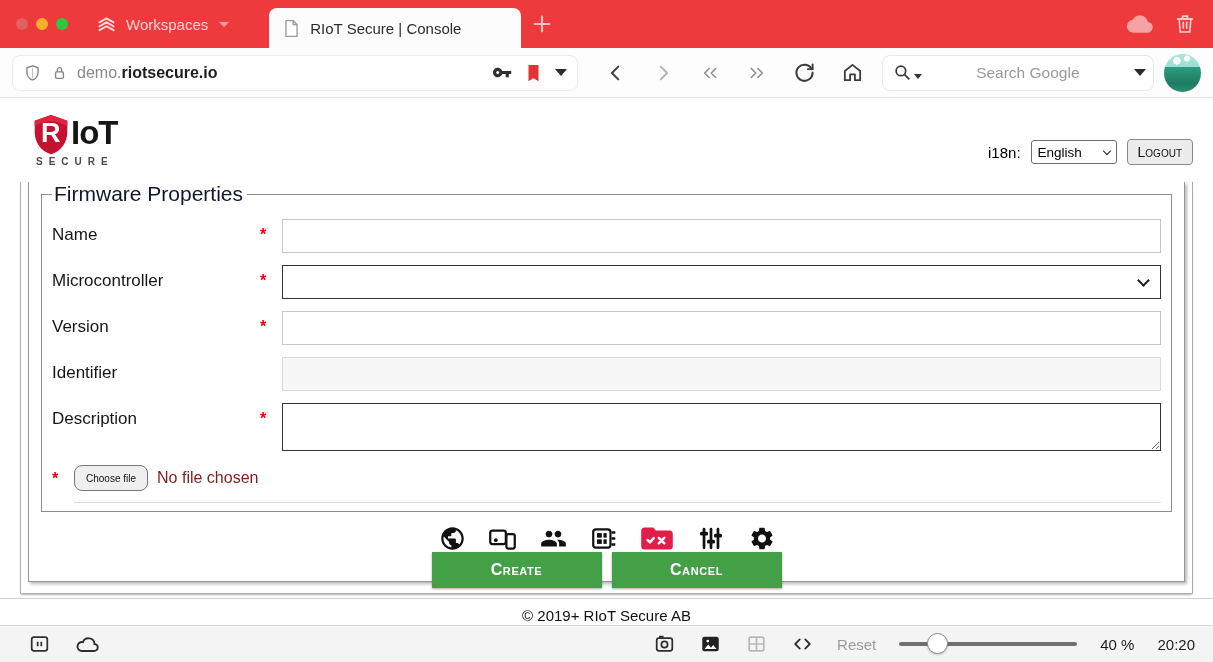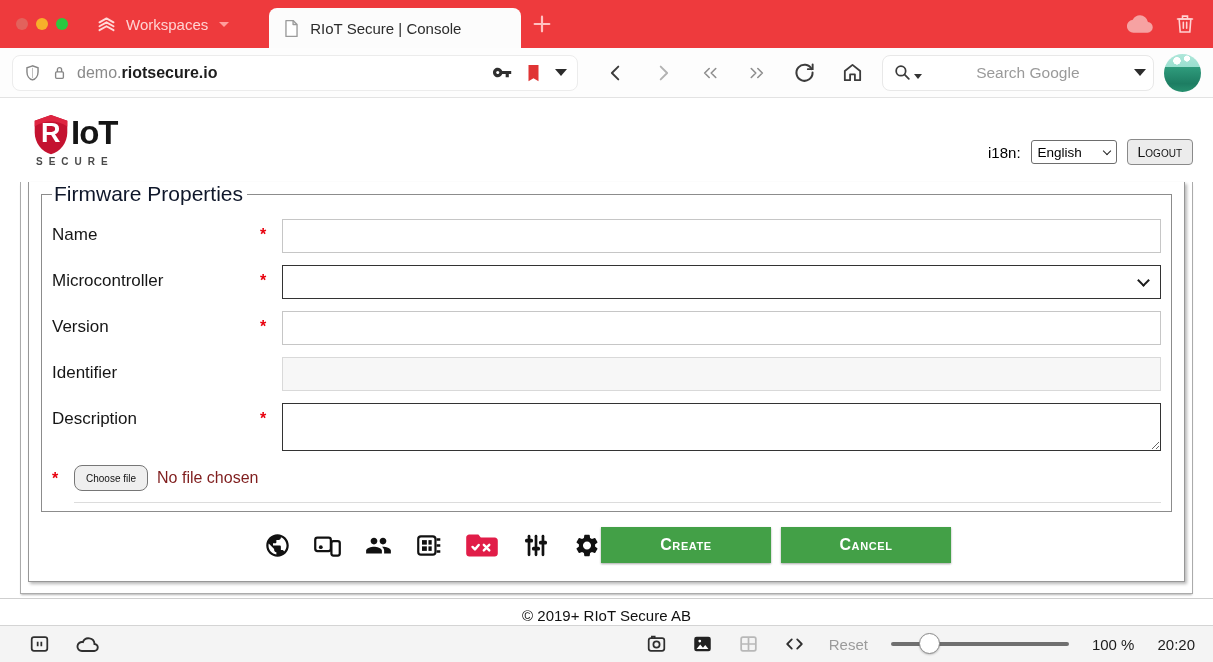--- a/index.html
+++ b/index.html
@@ -118,21 +118,21 @@
     width:100%; height:48px; border:1px solid #333; font-size:15px; padding:4px 8px; resize:both;
     font-family:"Liberation Sans",sans-serif; outline:none; display:block;
   }
   .file-ctl { border-bottom:1px solid #dcdcdc; padding:2px 0 11px; display:flex; align-items:center; }
   .choose-file {
     height:26px; padding:0 11px; background:#efefef; border:1px solid #767676; border-radius:8px;
     font-size:10px; color:#111; font-family:"Liberation Sans",sans-serif; cursor:pointer;
   }
   .file-status { font-size:16px; color:#7f1d1d; margin-left:9px; }
 
-  .actions-row { display:flex; align-items:center; justify-content:center; margin-top:13px; height:40px; }
+  .actions-row { display:flex; align-items:center; justify-content:flex-start; margin-top:13px; height:40px;flex-direction:column; }
   .icon-strip { display:flex; align-items:center; gap:22px; padding-left:2px; }
   .icon-strip .tbicon { cursor:pointer; }
   .btn-group { display:flex; gap:10px; }
   .green-btn {
     width:170px; height:36px; background:#43a047; color:#fff; border:none; cursor:pointer;
     font-size:16px; font-variant:small-caps; letter-spacing:.6px; font-weight:600;
     font-family:"Liberation Sans",sans-serif; box-shadow:0 1px 2px rgba(0,0,0,.35);
   }
   .page-hr { border:none; border-top:1px solid #cfcfcf; margin-top:4px; }
   .footer-text { text-align:center; font-size:15px; color:#111; margin-top:8px; }
@@ -467,16 +467,16 @@
     </span>
     <span>
       <svg width="23" height="20" viewBox="0 0 24 22" fill="none" stroke="#2f2f2f" stroke-width="2" stroke-linecap="round" stroke-linejoin="round">
         <path d="M9 6l-5 5 5 5M15 6l5 5-5 5"></path>
       </svg>
     </span>
     <span class="sb-reset">Reset</span>
     <span class="slider">
       <span class="knob"></span>
     </span>
-    <span class="sb-zoom">100 %</span>
+    <span class="sb-zoom">40 %</span>
     <span class="sb-clock">20:20</span>
   </div>
 </div>
 
 </body></html>

